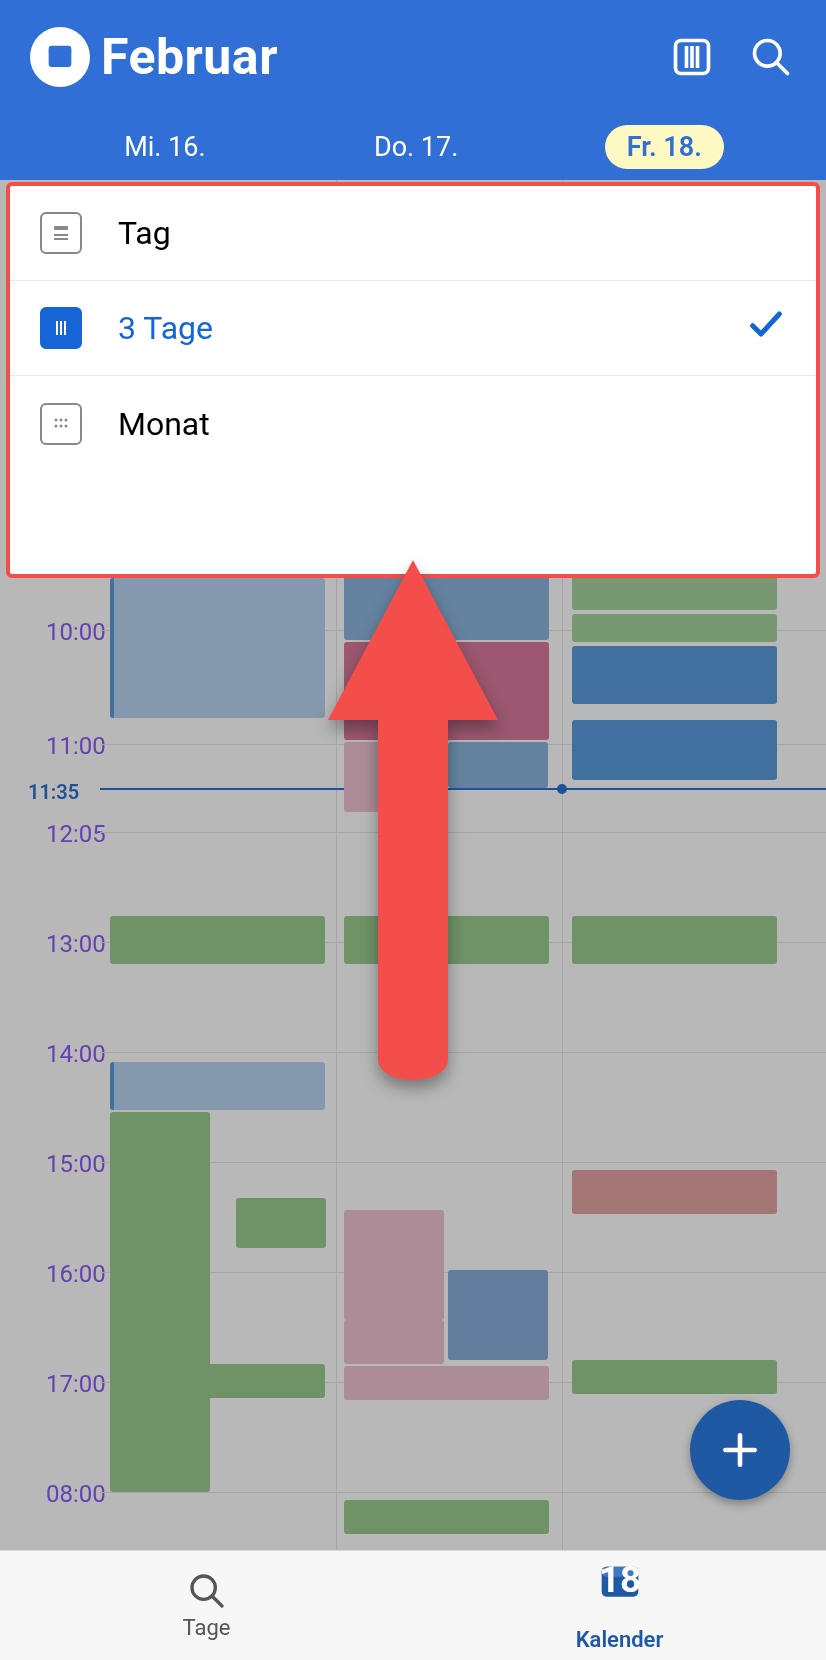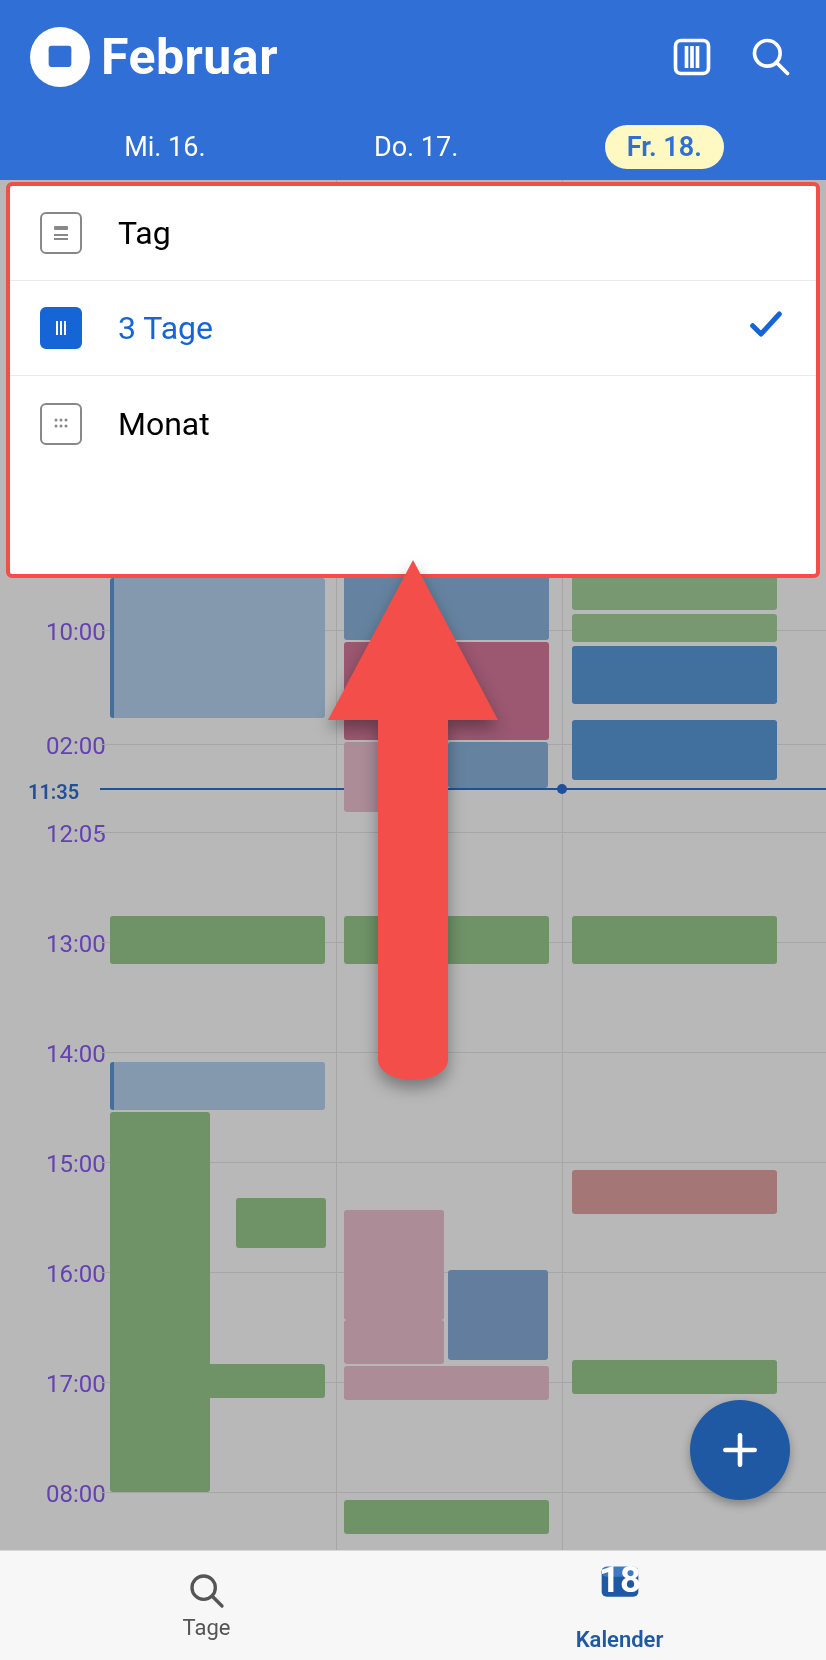--- a/index.html
+++ b/index.html
@@ -156,21 +156,21 @@
     <div class="day-tab">Mi. 16.</div>
     <div class="day-tab">Do. 17.</div>
     <div class="day-tab active">Fr. 18.</div>
   </div>
 </div>
 
 <div class="cal-body">
 
   <div class="time-col">
     <div class="time-label" style="top:438px">10:00</div>
-    <div class="time-label" style="top:552px">02:00</div>
+    <div class="time-label" style="top:552px">11:00</div>
     <div class="time-label" style="top:640px">12:05</div>
     <div class="time-label" style="top:750px">13:00</div>
     <div class="time-label" style="top:860px">14:00</div>
     <div class="time-label" style="top:970px">15:00</div>
     <div class="time-label" style="top:1080px">16:00</div>
     <div class="time-label" style="top:1190px">17:00</div>
     <div class="time-label" style="top:1300px">08:00</div>
     <div class="now-label" style="left:28px; top:600px">11:35</div>
   </div>
 

